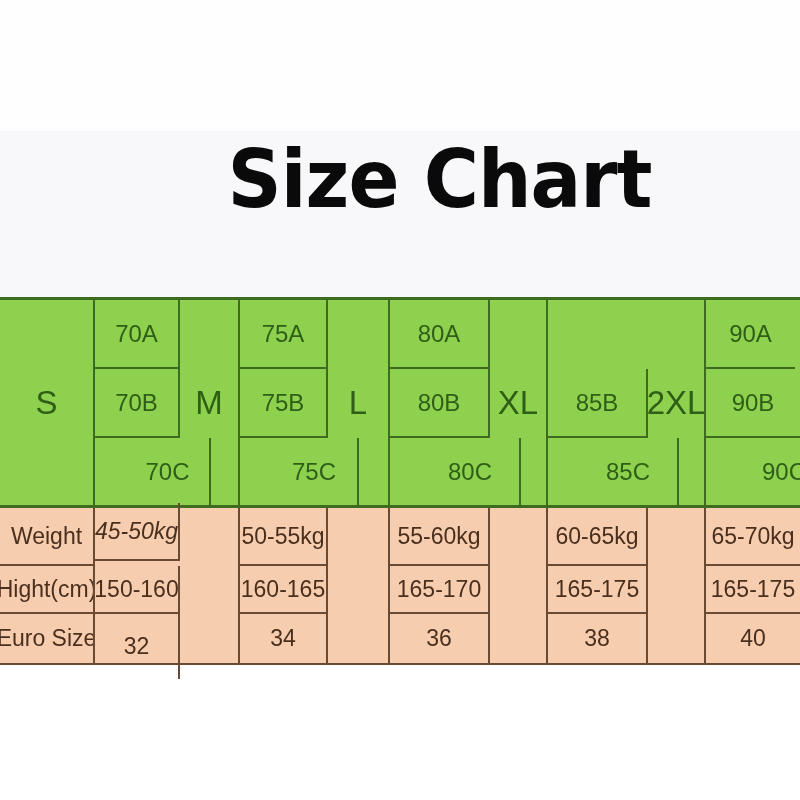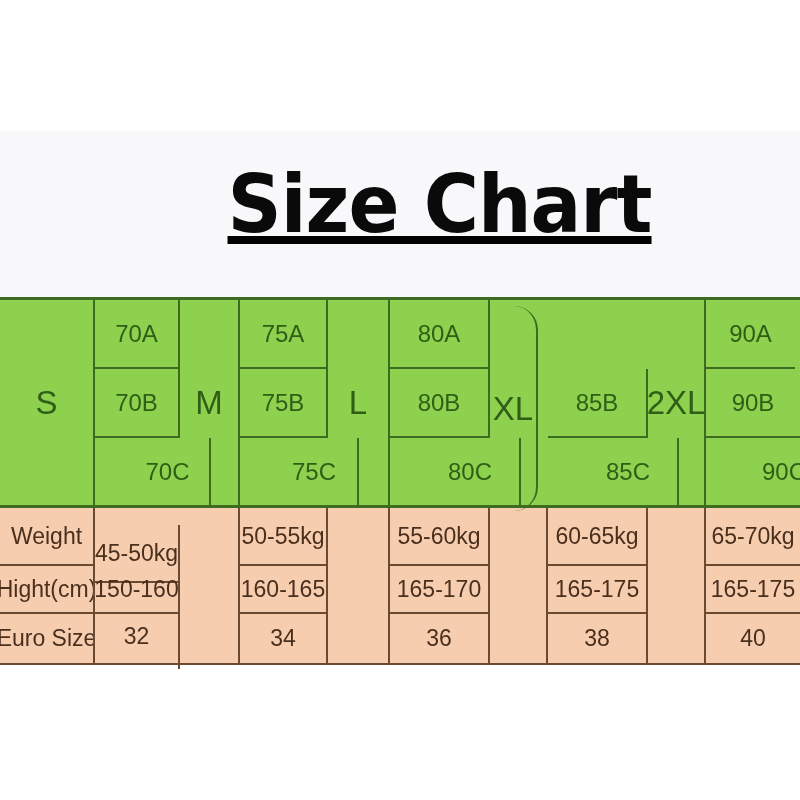--- a/index.html
+++ b/index.html
@@ -35,25 +35,24 @@
     background: #ffffff;
   }
 
   
   .title-wrap {
     position: absolute;
     left: 0; top: 140px;
     width: 800px;
     height: 105px;
     display: flex;
-    align-items: flex-end;
+    align-items: flex-start;
     justify-content: center;
     padding-left: 80px;
     box-sizing: border-box;
-    text-decoration: underline;
   }
   .title {
     font-family: "DejaVu Sans", sans-serif;
     font-weight: bold;
     font-size: 80px;
     line-height: 1;
     letter-spacing: -1px;
     color: #0a0a0a;
     white-space: nowrap;
     transform: scaleX(0.94);
@@ -151,21 +150,21 @@
   <div class="title">Size Chart</div>
 </div>
 
 <div class="chart">
   <div class="band band-green"></div>
   <div class="band band-peach"></div>
 
   <div class="cell g-cell sizelabel" style="left:0px;  top:3px; width:95px;  height:205px;">S</div>
   <div class="cell g-cell sizelabel" style="left:180px;top:3px; width:60px;  height:205px;">M</div>
   <div class="cell g-cell sizelabel" style="left:328px;top:3px; width:62px;  height:205px;">L</div>
-  <div class="cell g-cell sizelabel" style="left:490px;top:9px; width:48px;  height:205px;border-radius:28px;">XL</div>
+  <div class="cell g-cell sizelabel" style="left:490px;top:3px; width:58px;  height:205px;">XL</div>
   <div class="cell g-cell sizelabel" style="left:648px;top:3px; width:58px;  height:205px;">2XL</div>
 
   <div class="cell g-cell sub" style="left:95px; top:3px;   width:85px; height:69px;">70A</div>
   <div class="cell g-cell sub" style="left:95px; top:72px;  width:85px; height:69px;">70B</div>
   <div class="cell g-cell sub-last" style="left:95px; top:141px; width:85px; height:67px;">70C</div>
 
   <div class="cell g-cell sub" style="left:240px; top:3px;   width:88px; height:69px;">75A</div>
   <div class="cell g-cell sub" style="left:240px; top:72px;  width:88px; height:69px;">75B</div>
   <div class="cell g-cell sub-last" style="left:240px; top:141px; width:88px; height:67px;">75C</div>
 
@@ -177,23 +176,23 @@
   <div class="cell g-cell sub-last" style="left:548px; top:141px; width:100px; height:67px;">85C</div>
 
   <div class="cell g-cell sub edge-last" style="left:706px; top:3px;   width:89px; height:69px;">90A</div>
   <div class="cell g-cell sub edge-last" style="left:706px; top:72px;  width:94px; height:69px;">90B</div>
   <div class="cell g-cell sub-last edge-last" style="left:706px; top:141px; width:94px; height:67px;">90C</div>
 
   <div class="cell p-cell rowhead" style="left:0px; top:211px; width:95px; height:58px;">Weight</div>
   <div class="cell p-cell rowhead" style="left:0px; top:269px; width:95px; height:48px;">Hight(cm)</div>
   <div class="cell p-cell rowhead rowlast" style="left:0px; top:317px; width:95px; height:49px;">Euro Size</div>
 
-  <div class="cell p-cell" style="left:95px; top:228px; width:85px; height:58px;">45-50kg</div>
+  <div class="cell p-cell" style="left:95px; top:206px; width:85px; height:58px;font-style:italic;">45-50kg</div>
   <div class="cell p-cell" style="left:95px; top:269px; width:85px; height:48px;">150-160</div>
-  <div class="cell p-cell rowlast" style="left:95px; top:307px; width:85px; height:65px;">32</div>
+  <div class="cell p-cell rowlast" style="left:95px; top:317px; width:85px; height:65px;">32</div>
 
   <div class="cell p-cell spacer" style="left:180px; top:211px; width:60px; height:155px;"></div>
 
   <div class="cell p-cell" style="left:240px; top:211px; width:88px; height:58px;">50-55kg</div>
   <div class="cell p-cell" style="left:240px; top:269px; width:88px; height:48px;">160-165</div>
   <div class="cell p-cell rowlast" style="left:240px; top:317px; width:88px; height:49px;">34</div>
 
   <div class="cell p-cell spacer" style="left:328px; top:211px; width:62px; height:155px;"></div>
 
   <div class="cell p-cell" style="left:390px; top:211px; width:100px; height:58px;">55-60kg</div>

